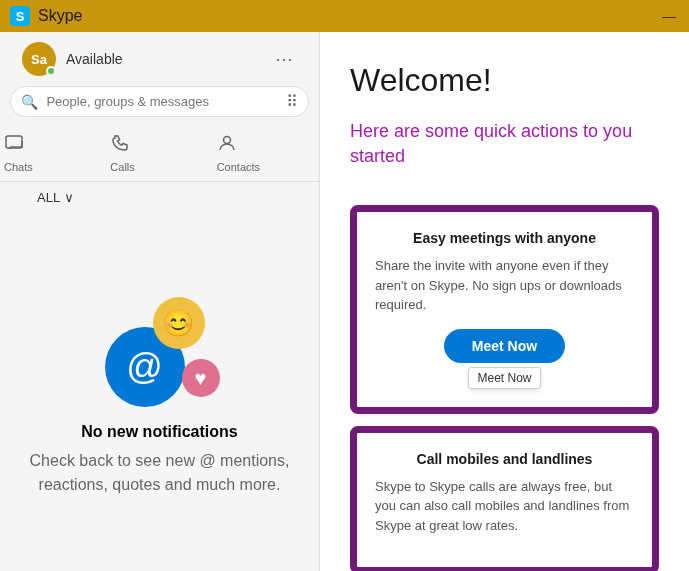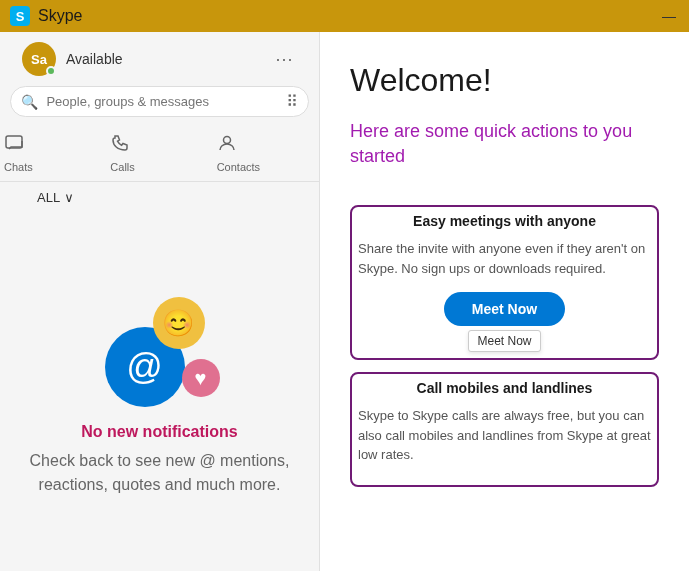--- a/index.html
+++ b/index.html
@@ -169,21 +169,21 @@
     }
     .notif-heart {
       width: 38px; height: 38px;
       background: #e07090;
       border-radius: 50%;
       position: absolute; bottom: 10px; right: 5px;
       display: flex; align-items: center; justify-content: center;
       font-size: 20px; color: white;
     }
     .notif-title {
-      font-size: 16px; font-weight: 600; color: #be185d; margin-bottom: 8px;
+      font-size: 16px; font-weight: 600; color: #000000; margin-bottom: 8px;
     }
     .notif-desc {
       font-size: 16px; color: #666; line-height: 1.5;
     }
 
     
     .main-content {
       flex: 1;
       background: white;
       overflow-y: auto;
@@ -191,23 +191,23 @@
     }
     .welcome-title {
       font-size: 32px; font-weight: 300; color: #1a1a1a;
       margin-bottom: 20px; 
     }
     .quick-actions-text {
       font-size: 18px; color: #a21caf; margin-bottom: 36px;
       line-height: 1.4;
     }
     .action-card {
-      border: 2px solid #701a75;
+      border: 7px solid #701a75;
       border-radius: 8px;
-      padding: 6px;
+      padding: 18px;
       margin-bottom: 12px;
     }
     .action-card-title {
       font-size: 14px; font-weight: 600; color: #1a1a1a;
       text-align: center; margin-bottom: 10px;
     }
     .action-card-desc {
       font-size: 13px; color: #555; text-align: left;
       line-height: 1.5; margin-bottom: 14px;
     }

